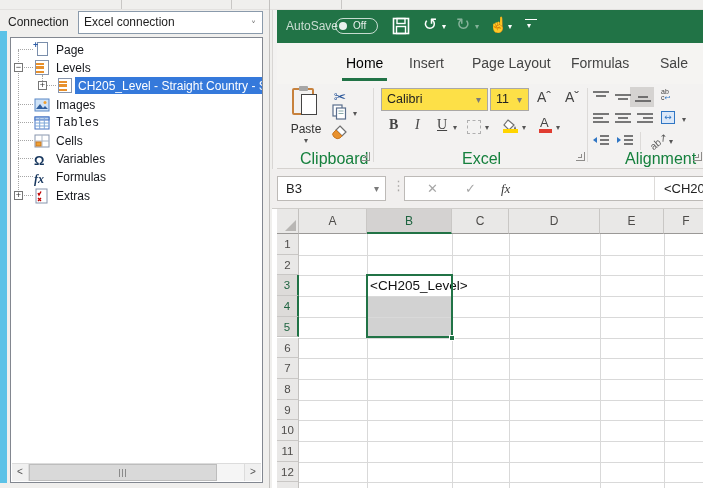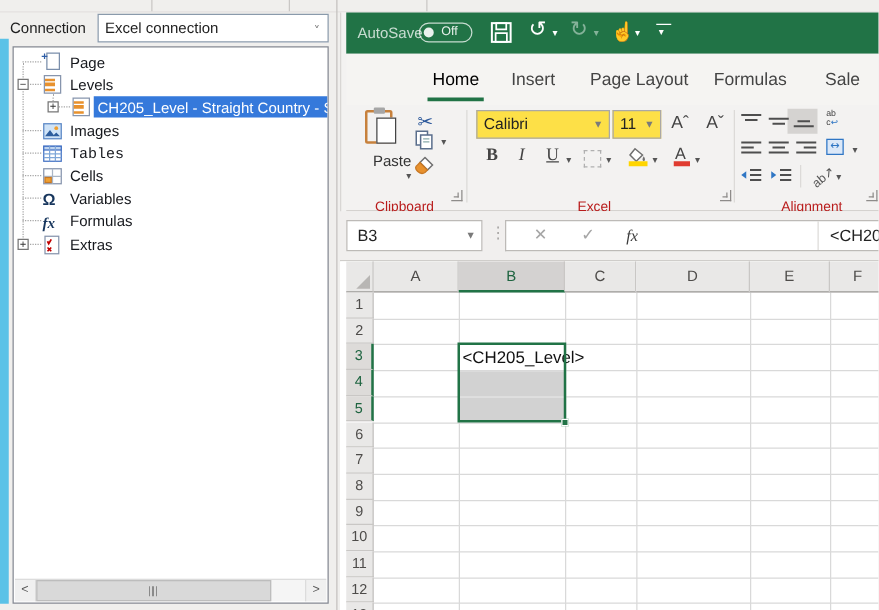--- a/index.html
+++ b/index.html
@@ -54,28 +54,28 @@
   .dim { opacity:.45; }
   .arr { font-family:"DejaVu Sans",sans-serif; font-size:17px; line-height:17px; }
 
   .tab-row { left:277px; top:43px; width:426px; height:41px; background:#f5f4f2; }
   .tab { position:absolute; top:0; height:41px; font-size:14px; color:#444; line-height:41px; padding:0 4px; }
   .tab.active { color:#000000; }
   .tab.active::after { content:""; position:absolute; left:0; right:0; bottom:3px; height:3px; background:#217346; }
 
   .ribbon { left:277px; top:84px; width:426px; height:85px; background:#f3f2f1; border-bottom:1px solid #d5d2cf; }
   .grp-div { position:absolute; top:4px; height:74px; width:1px; background:#dcdad8; }
-  .grp-label { position:absolute; top:76px; font-size:11px; color:#b91c1c; }
+  .grp-label { position:absolute; top:66px; font-size:16px; color:#15803d; }
   .launcher { position:absolute; top:68px; width:9px; height:9px; border-right:1px solid #8e8c8a; border-bottom:1px solid #8e8c8a; }
   .launcher::after { content:""; position:absolute; right:2px; bottom:2px; width:3px; height:3px; border-right:1px solid #8e8c8a; border-bottom:1px solid #8e8c8a; }
   .rsb { position:absolute; color:#444; }
   .caret { font-family:"DejaVu Sans",sans-serif; font-size:8px; color:#555; }
 
   
-  .paste-btn { position:absolute; left:6px; top:2px; width:46px; height:62px; text-align:right; }
+  .paste-btn { position:absolute; left:6px; top:2px; width:46px; height:62px; text-align:center; }
   .clip-board { position:absolute; left:9px; top:2px; width:22px; height:27px; border:2px solid #c7813c; border-radius:2px; background:#f3f2f1; }
   .clip-clip { position:absolute; left:16px; top:0; width:9px; height:5px; background:#a6a6a6; border-radius:1px; }
   .clip-page { position:absolute; left:18px; top:8px; width:16px; height:21px; background:#fff; border:1px solid #444; }
   .paste-label { position:absolute; left:0; width:100%; top:36px; font-size:12px; color:#333; }
   .paste-caret { position:absolute; left:0; width:100%; top:50px; }
   .scissors { left:57px; top:4px; font-size:15px; color:#2b579a; font-family:"DejaVu Sans",sans-serif; }
   .fmt-brush { position:absolute; left:53px; top:41px; width:18px; height:16px; }
 
   
   .combo2 { position:absolute; background:#fde047; border:1px solid #aaa8a6; font-size:12.5px; color:#222; }

